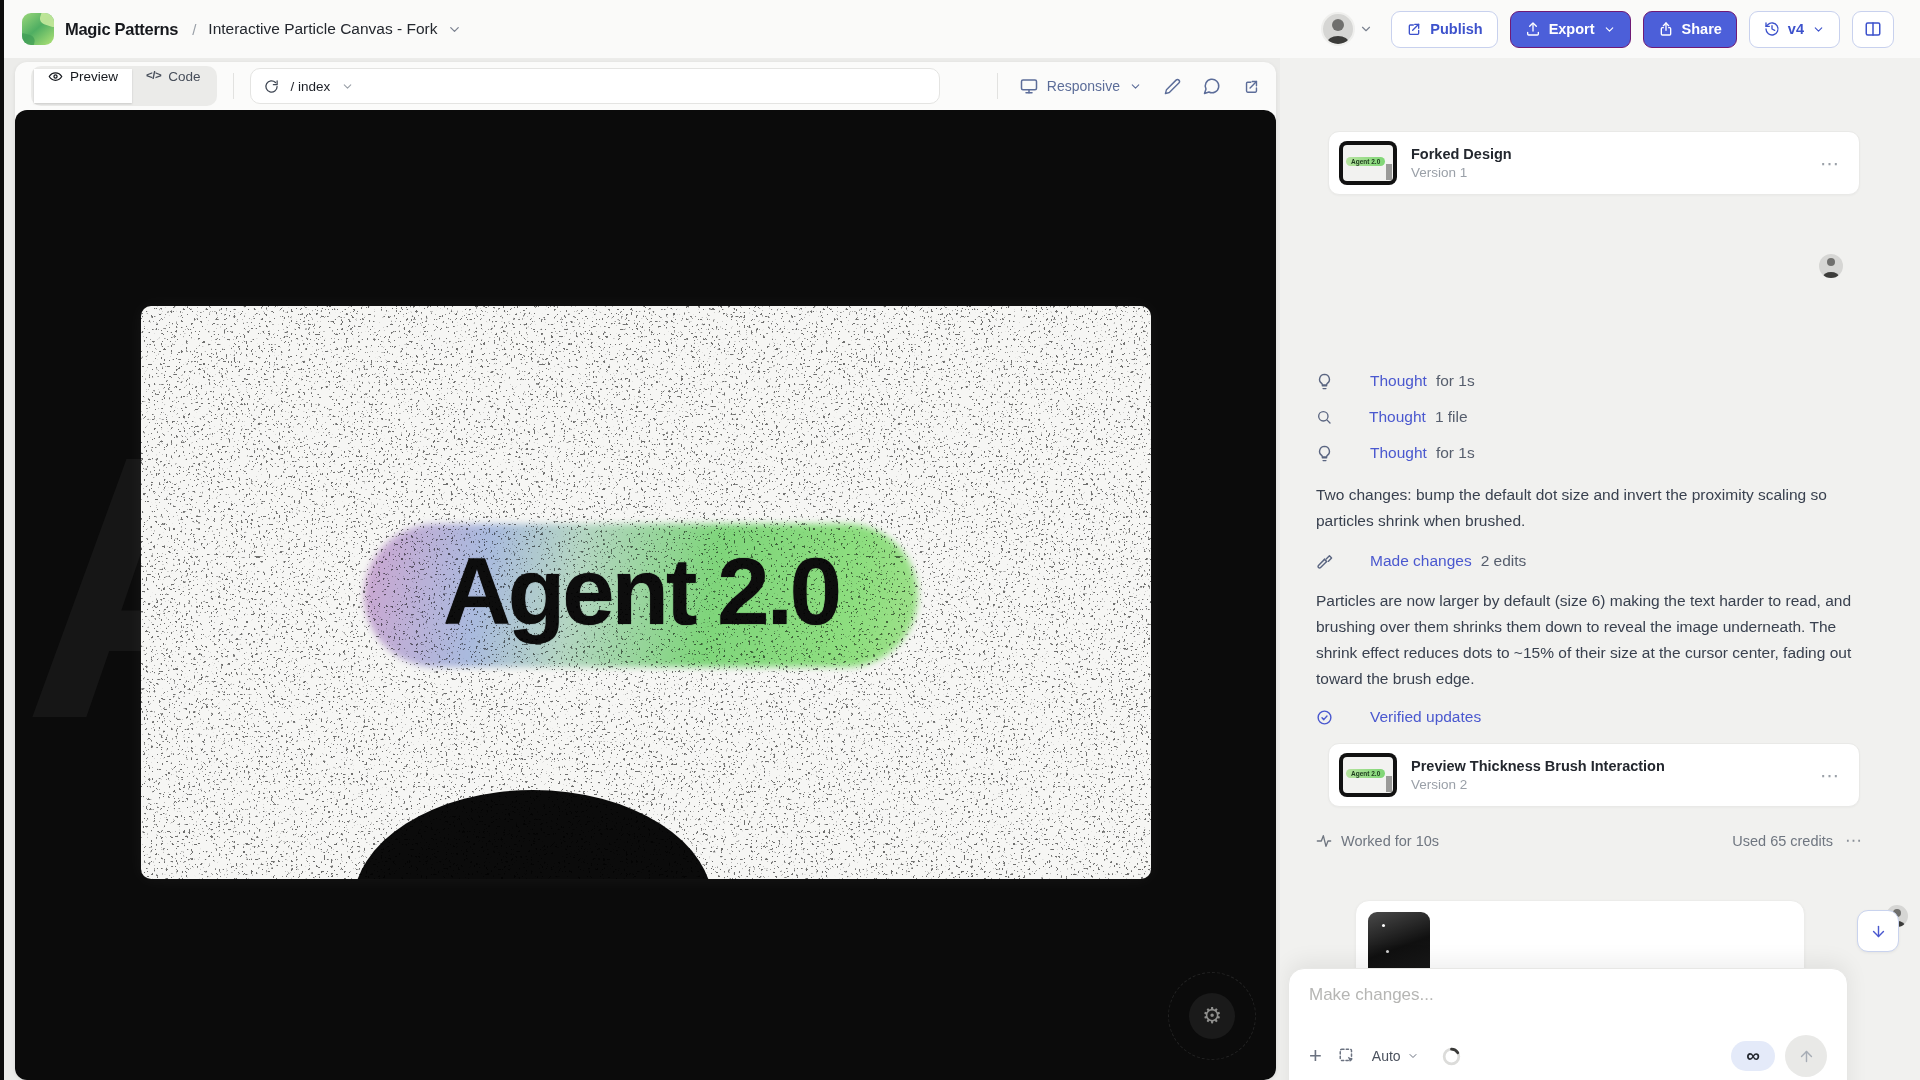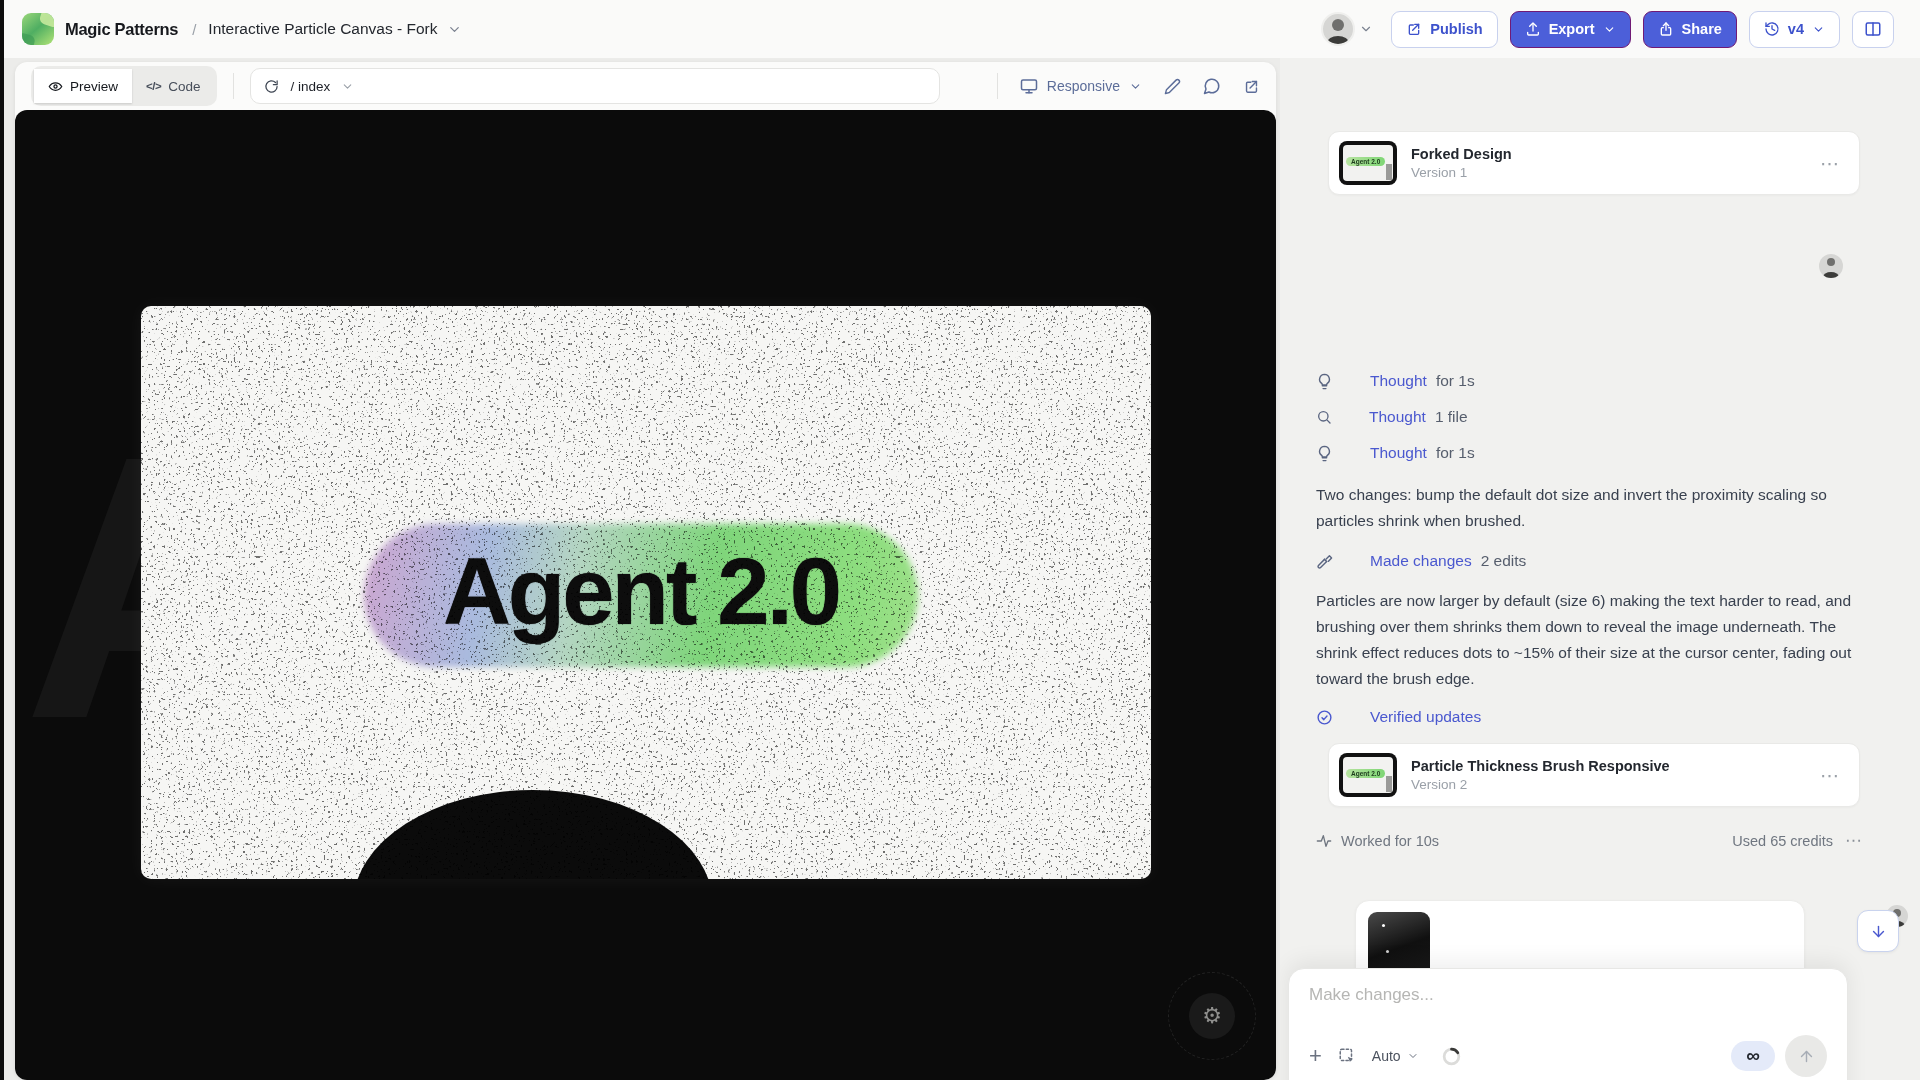--- a/index.html
+++ b/index.html
@@ -38,21 +38,21 @@
     font-size:14.5px; font-weight:600; padding:0 14px; cursor:pointer; }
   .btn-outline { background:#ffffff; border:1px solid #c8d1ee; color:#3d52cc; }
   .btn-solid { background:#4c5fd9; border:1px solid #701a75; color:#ffffff; }
   .btn-iconic { width:42px; justify-content:center; padding:0; }
 
   
   .preview-pane { position:absolute; left:15px; top:62px; width:1261px; height:1018px;
     background:#fbfbfa; border-radius:12px; box-shadow:0 1px 4px rgba(0,0,0,.08); z-index:2; }
   .preview-toolbar { height:48px; display:flex; align-items:center; padding:0 16px; gap:16px; }
   .segmented { display:flex; background:#ebebe9; border-radius:10px; padding:3px; height:40px; align-items:stretch; }
-  .seg-item { display:flex; align-items:center; gap:7px; padding:0 14px; font-size:13.5px;
+  .seg-item { display:flex; align-items:flex-start; gap:7px; padding:0 14px; font-size:13.5px;
     color:#474e5a; border-radius:0; cursor:pointer; }
   .seg-item.active { background:#ffffff; box-shadow:0 1px 2px rgba(0,0,0,.15); color:#15181d; font-weight:500; }
   .code-glyph { font-size:11.5px; font-weight:600; letter-spacing:-0.5px; }
   .toolbar-divider { width:1px; height:26px; background:#e2e2e0; }
   .url-bar { width:690px; height:36px; background:#fff; border:1px solid #e4e4e2; border-radius:10px;
     display:flex; align-items:center; gap:11px; padding:0 13px; font-size:13.5px; color:#1c1f26;text-align:center; }
   .url-route { font-weight:500; }
   .url-chevron { color:#9aa0a8; }
   .toolbar-right { margin-left:auto; display:flex; align-items:center; gap:22px; color:#5c6d99; }
   .responsive-group { display:flex; align-items:center; gap:9px; font-size:14px; font-weight:500; color:#5c6d99; cursor:pointer; }
@@ -382,21 +382,21 @@
     <span class="status-link">Verified updates</span>
   </div>
 
   <div class="version-card" style="top:685px">
     <div class="vc-thumb">
       <div class="inner"></div>
       <span class="mini-pill">Agent 2.0</span>
       <div class="mini-bar"></div>
     </div>
     <div class="vc-text">
-      <span class="vc-title">Particle Thickness Brush Responsive</span>
+      <span class="vc-title">Preview Thickness Brush Interaction</span>
       <span class="vc-version">Version 2</span>
     </div>
     <span class="vc-menu">⋯</span>
   </div>
 
   <div class="chat-footer">
     <div class="footer-left">
       <svg class="ic" width="16" height="16" viewBox="0 0 24 24" style="color:#6f7680">
         <path d="M22 12h-4l-3 8-4-16-3 8H2"></path>
       </svg>

